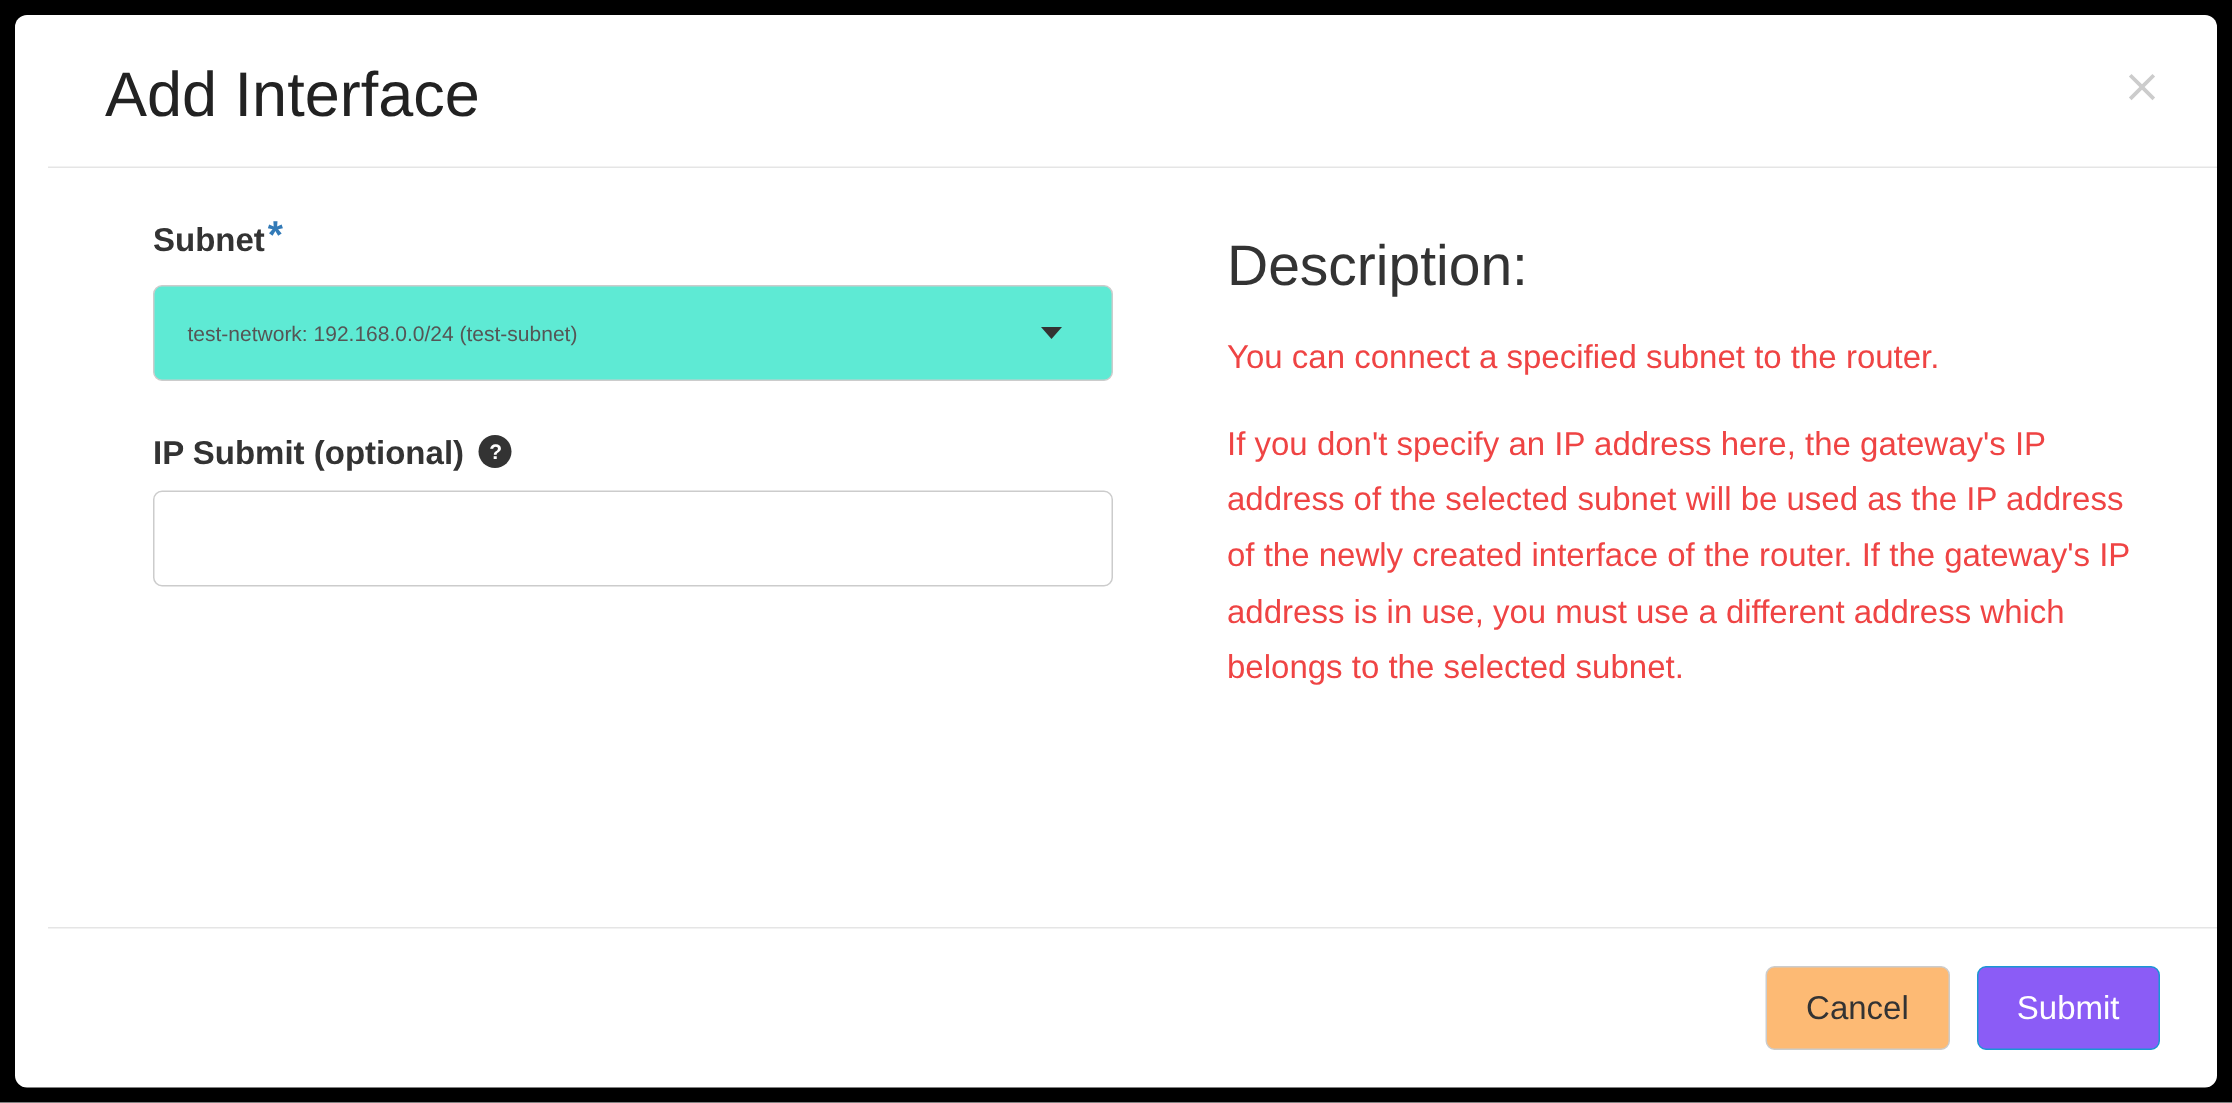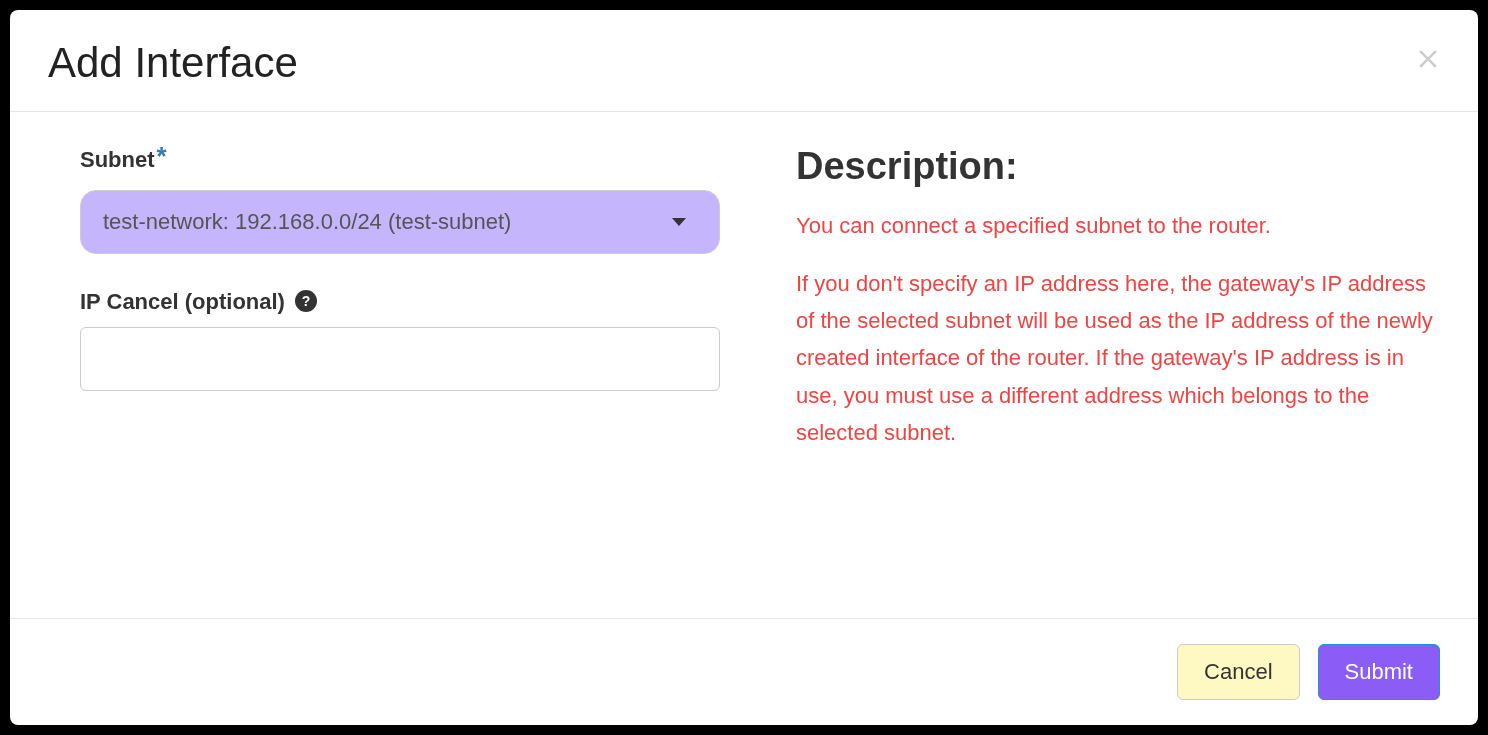--- a/index.html
+++ b/index.html
@@ -15,20 +15,21 @@
       height: 735px;
     }
     .modal {
       background: #fff;
       border-radius: 8px;
       width: 100%;
       height: 100%;
       display: flex;
       flex-direction: column;
       overflow: hidden;
+      padding-left: 22px;
     }
     .modal-header {
       display: flex;
       justify-content: space-between;
       align-items: flex-start;
       padding: 30px 30px 25px 38px;
       border-bottom: 1px solid #e5e5e5;
     }
     .modal-title {
       font-size: 42px;
@@ -77,25 +78,25 @@
       top: -6px;
     }
     .select-wrapper {
       position: relative;
       width: 100%;
     }
     .form-select {
       width: 100%;
       height: 64px;
       padding: 0 50px 0 22px;
-      font-size: 22px;
+      font-size: 14px;
       color: #555;
-      background: #c4b5fd;
+      background: #5eead4;
       border: 1px solid #ccc;
-      border-radius: 16px;
+      border-radius: 6px;
       appearance: none;
       -webkit-appearance: none;
       -moz-appearance: none;
       cursor: pointer;
       line-height: 62px;
     }
     .select-arrow {
       position: absolute;
       right: 34px;
       top: 50%;
@@ -128,24 +129,25 @@
       color: #fff;
       font-size: 14px;
       font-weight: bold;
       vertical-align: middle;
       margin-left: 4px;
       position: relative;
       top: -2px;
     }
     .desc-title {
       font-size: 38px;
-      font-weight: 700;
+      font-weight: 400;
       color: #333;
       margin-bottom: 22px;
       line-height: 1;
+      margin-top: 12px;
     }
     .desc-text {
       font-size: 22px;
       color: #ef4444;
       line-height: 1.7;
       margin-bottom: 20px;
     }
     .modal-footer {
       border-top: 1px solid #e5e5e5;
       padding: 25px 38px 25px 38px;
@@ -155,21 +157,21 @@
     }
     .btn {
       padding: 14px 26px;
       font-size: 22px;
       border-radius: 6px;
       cursor: pointer;
       border: 1px solid transparent;
       line-height: 1.2;
     }
     .btn-default {
-      background: #fef9c3;
+      background: #fdba74;
       color: #333;
       border-color: #ccc;
       text-align: right;
     }
     .btn-primary {
       background: #8b5cf6;
       color: #fff;
       border-color: #1a96d4;
     }
   </style>
@@ -196,21 +198,21 @@
           <span>Subnet</span><span class="required-mark">*</span>
         </label>
         <div class="select-wrapper">
           <div class="form-select">test-network: 192.168.0.0/24 (test-subnet)</div>
           <span class="select-arrow"></span>
         </div>
       </div>
 
       <div class="form-group">
         <label class="form-label">
-          <span>IP Cancel (optional)</span>
+          <span>IP Submit (optional)</span>
           <span class="help-icon">?</span>
         </label>
         <input type="text" class="form-input" value="" style="">
       </div>
 
     </div>
 
     <div class="right-col">
       <h3 class="desc-title">Description:</h3>
       <p class="desc-text">You can connect a specified subnet to the router.</p>

